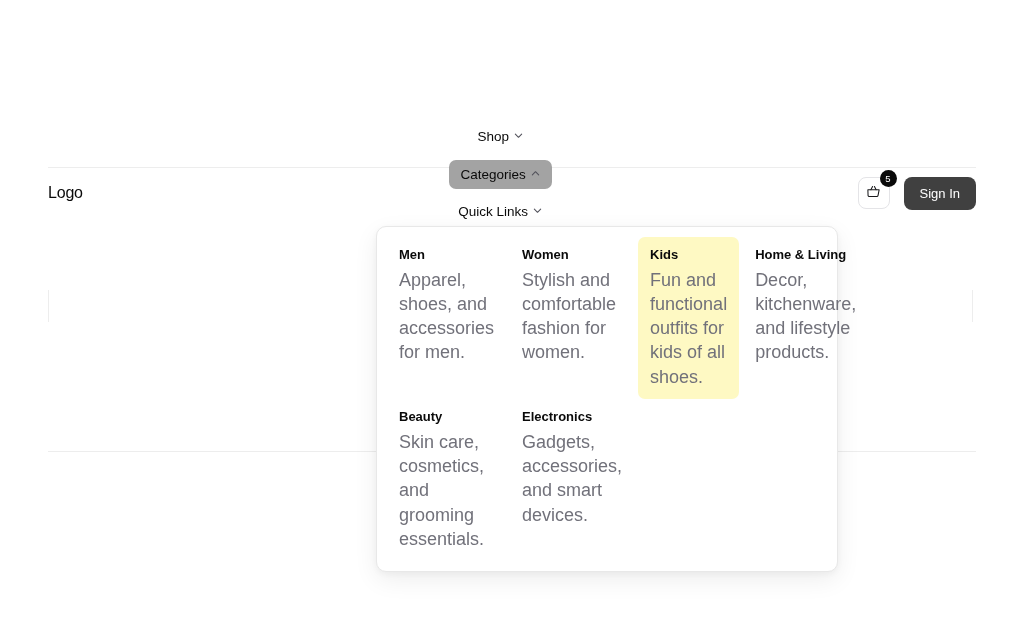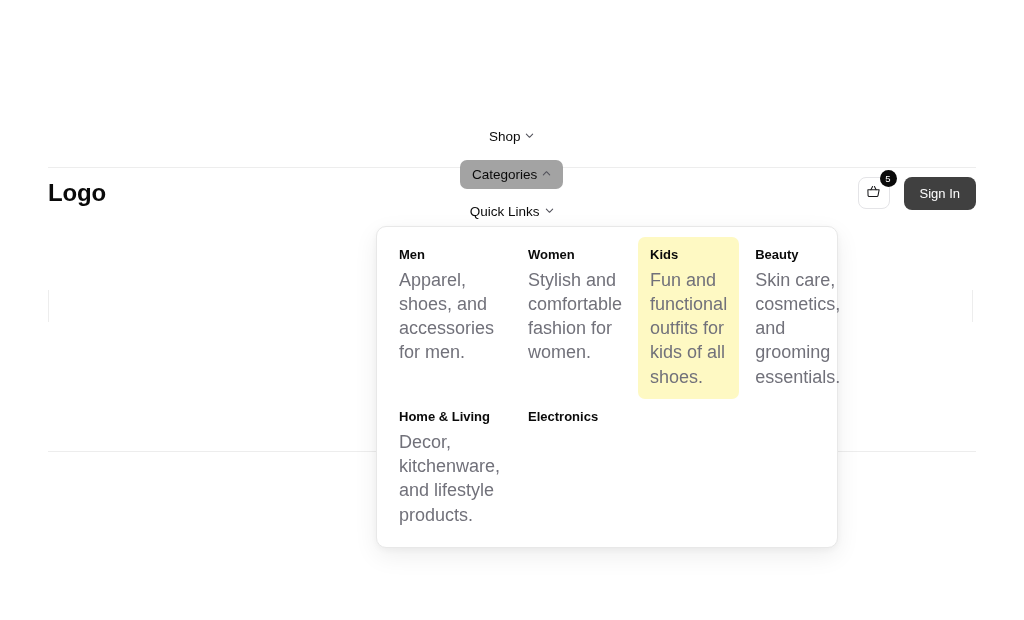--- a/index.html
+++ b/index.html
@@ -40,22 +40,22 @@
     left: 0;
     top: 167px;
     width: 1024px;
     height: 52px;
     display: flex;
     align-items: center;
     padding: 0 48px;
     box-sizing: border-box;
   }
   .logo {
-    font-size: 24px;
-    font-weight: bold;
+    font-size: 16px;
+    font-weight: normal;
     letter-spacing: -0.2px;
     color: #0a0a0a;
     text-align: center;
   }
 
   .nav {
     display: flex;
     align-items: center;
     gap: 8px;
     margin-left: auto;
@@ -239,23 +239,24 @@
   </div>
   <div class="mega-item">
     <div class="mega-title">Women</div>
     <div class="mega-desc">Stylish and comfortable fashion for women.</div>
   </div>
   <div class="mega-item highlight">
     <div class="mega-title">Kids</div>
     <div class="mega-desc">Fun and functional outfits for kids of all shoes.</div>
   </div>
   <div class="mega-item">
+    <div class="mega-title">Home &amp; Living</div>
+    <div class="mega-desc">Decor, kitchenware, and lifestyle products.</div>
+  </div>
+  <div class="mega-item">
     <div class="mega-title">Beauty</div>
     <div class="mega-desc">Skin care, cosmetics, and grooming essentials.</div>
   </div>
   <div class="mega-item">
-    <div class="mega-title">Home &amp; Living</div>
-    <div class="mega-desc">Decor, kitchenware, and lifestyle products.</div>
-  </div>
-  <div class="mega-item">
     <div class="mega-title">Electronics</div>
+    <div class="mega-desc">Gadgets, accessories, and smart devices.</div>
   </div>
 </div>
 
 </body></html>

